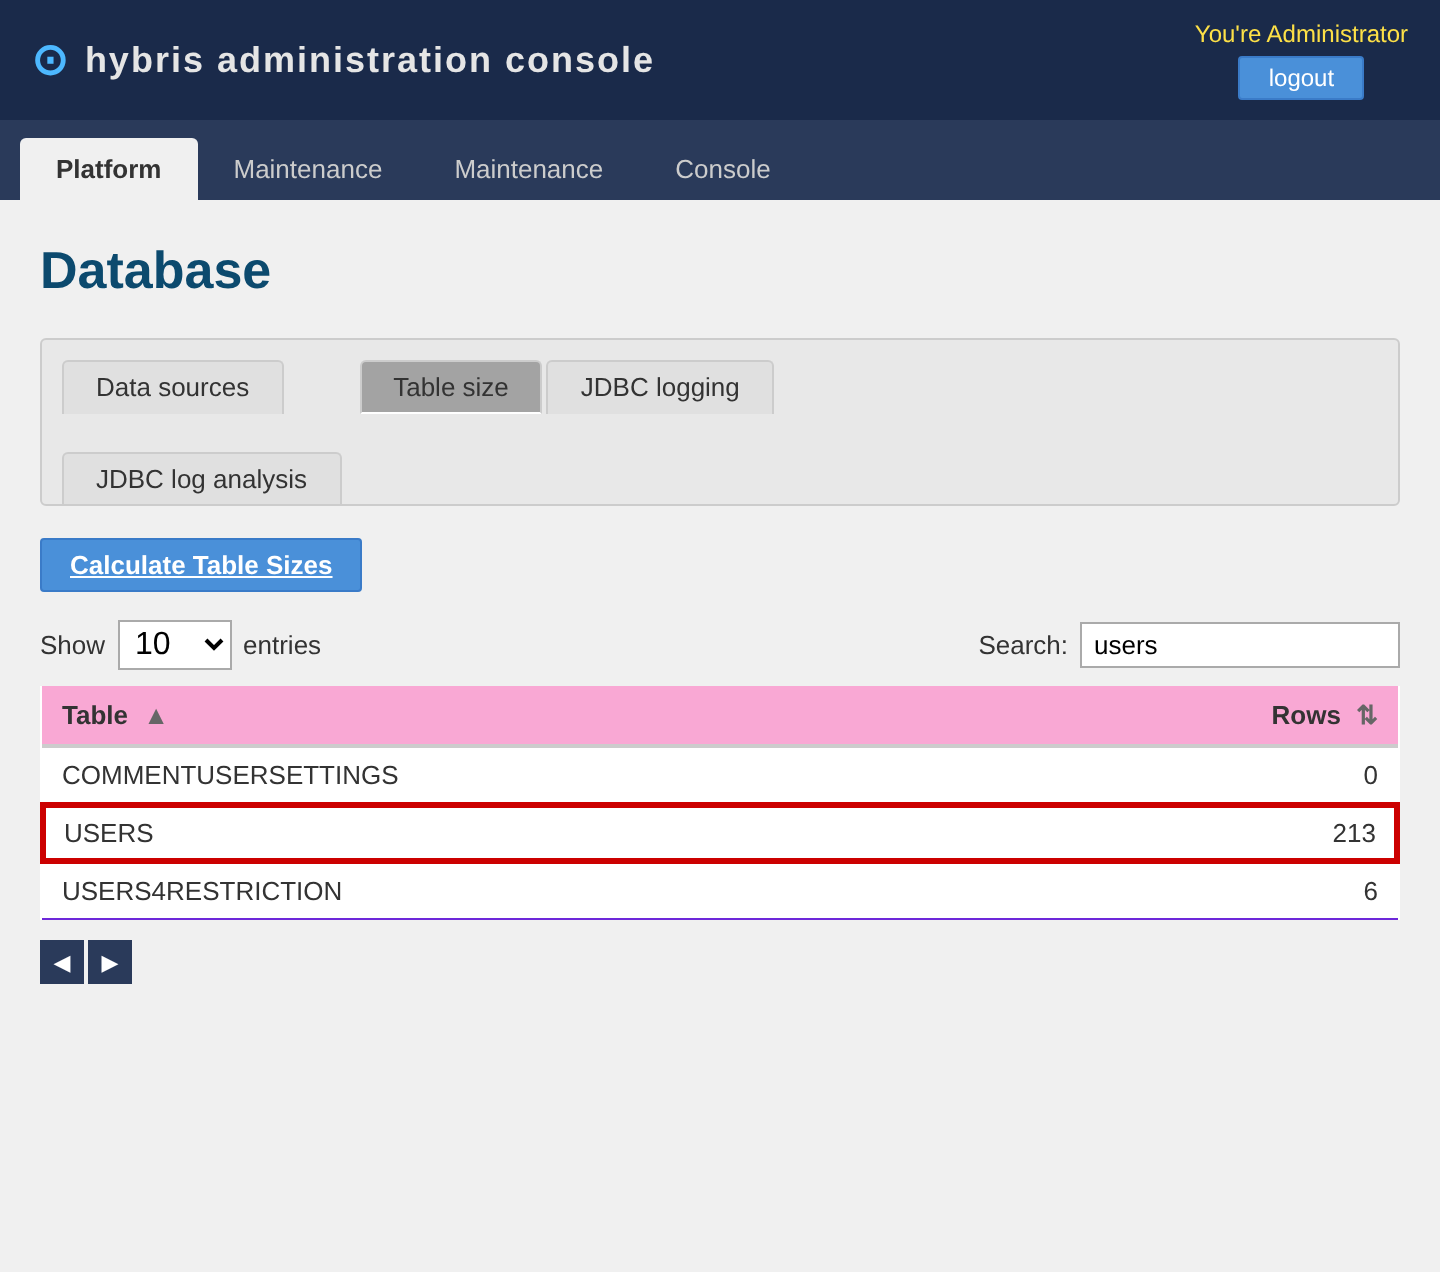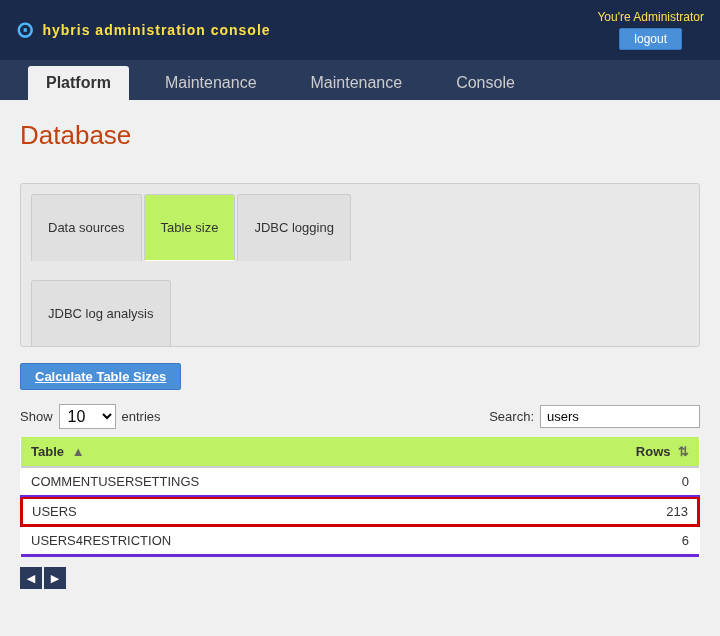--- a/index.html
+++ b/index.html
@@ -18,22 +18,22 @@
       display: flex;
       align-items: center;
       gap: 8px;
     }
     .logo-icon {
       color: #4db8ff;
       font-size: 22px;
       font-weight: bold;
     }
     .logo-text {
-      color: #fde047;
-      font-size: 14px;
+      color: #e5e5e5;
+      font-size: 18px;
       font-weight: bold;
       letter-spacing: 1px;
     }
     .header-right {
       text-align: center;
     }
     .admin-text {
       color: #fde047;
       font-size: 12px;
       display: block;
@@ -54,74 +54,74 @@
       background: #2a3a5a;
       display: flex;
       align-items: flex-end;
       padding: 0 10px;
       height: 40px;
     }
     .nav-item {
       color: #cccccc;
       padding: 8px 18px;
       cursor: pointer;
-      font-size: 16px;
+      font-size: 13px;
       border-top-left-radius: 3px;
       border-top-right-radius: 3px;
       text-decoration: none;
-      margin-left: 18px;
     }
     .nav-item.active {
       background: #f0f0f0;
       color: #333333;
       font-weight: bold;
     }
 
     
     .main-content {
       background: #f0f0f0;
       padding: 20px 20px;
       min-height: 536px;
     }
 
     .page-title {
       font-size: 26px;
-      color: #c2410c;
-      font-weight: normal;
-      margin-bottom: 32px;
+      color: #0c4a6e;
+      font-weight: bold;
+      margin-bottom: 18px;
     }
 
     
     .tabs-container {
       background: #e8e8e8;
       border: 1px solid #cccccc;
       border-radius: 3px;
       padding: 10px 10px 0 10px;
       margin-bottom: 16px;
     }
     .tabs-row {
       display: flex;
       gap: 2px;
       flex-wrap: wrap;
     }
     .tab {
-      padding: 25px 16px;
+      padding: 5px 16px;
       background: #e0e0e0;
       border: 1px solid #cccccc;
       border-bottom: none;
       cursor: pointer;
       font-size: 13px;
       color: #333;
       border-top-left-radius: 3px;
       border-top-right-radius: 3px;
     }
     .tab.active {
-      background: #bef264;
+      background: #a3a3a3;
       border-bottom: 1px solid #ffffff;
       font-weight: normal;
+      margin-left: 36px;
     }
     .tabs-row-2 {
       display: flex;
       gap: 2px;
       margin-top: 19px;
     }
 
     
     .calculate-btn {
       background: #4a90d9;
@@ -171,40 +171,40 @@
     }
 
     
     .data-table {
       width: 100%;
       border-collapse: collapse;
       background: white;
       font-size: 13px;
     }
     .data-table th {
-      background: #bef264;
+      background: #f9a8d4;
       border-bottom: 2px solid #cccccc;
       padding: 7px 10px;
       text-align: left;
       font-weight: bold;
       color: #333;
     }
     .data-table th.sortable {
       cursor: pointer;
     }
     .data-table th .sort-indicator {
       margin-left: 4px;
       color: #666;
     }
     .data-table th.rows-col {
       text-align: right;
     }
     .data-table td {
       padding: 6px 10px;
-      border-bottom: 3px solid #6d28d9;
+      border-bottom: 1px solid #6d28d9;
       color: #333;
     }
     .data-table td.rows-val {
       text-align: right;
     }
     .data-table tr.highlighted {
       outline: 2px solid #cc0000;
       outline-offset: -2px;
       background: #fff;
     }

